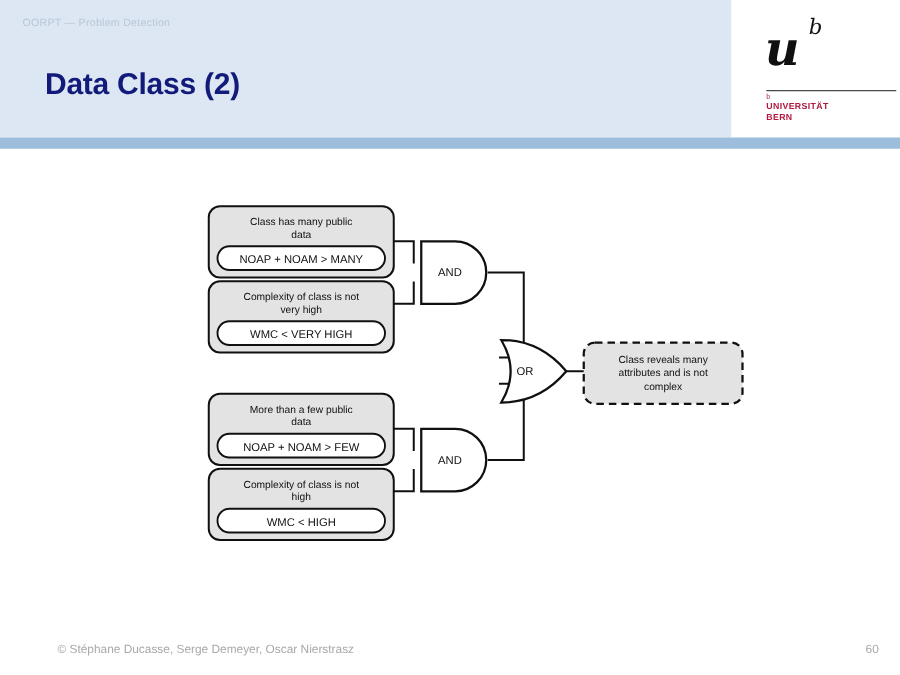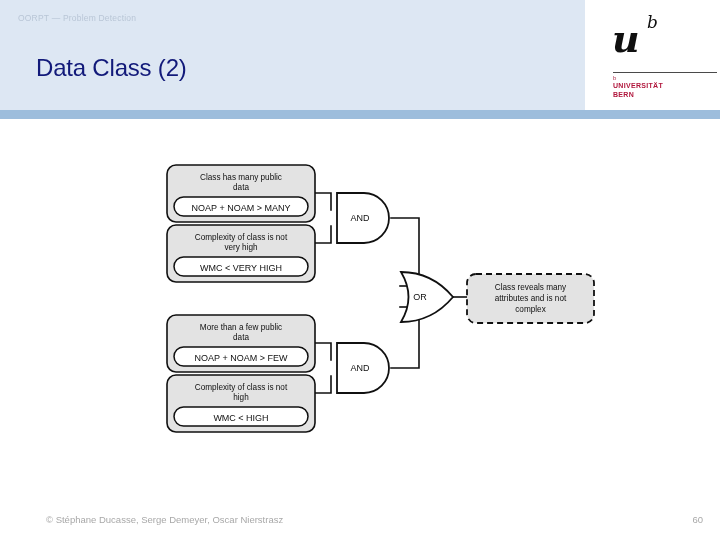--- a/index.html
+++ b/index.html
@@ -36,21 +36,21 @@
     left: 18px; top: 13px;
     font-size: 8.5px;
     color: #b9c6d6;
     letter-spacing: 0.2px;
     white-space: nowrap;
   }
   #page-title {
     position: absolute;
     left: 36px; top: 54px;
     font-size: 24px;
-    font-weight: normal;
+    font-weight: bold;
     color: #121a7a;
     letter-spacing: -0.2px;
     white-space: nowrap;
   }
   #header-rule {
     position: absolute;
     left: 0; top: 110px;
     width: 720px;
     height: 9px;
     background: #9dbddc;

